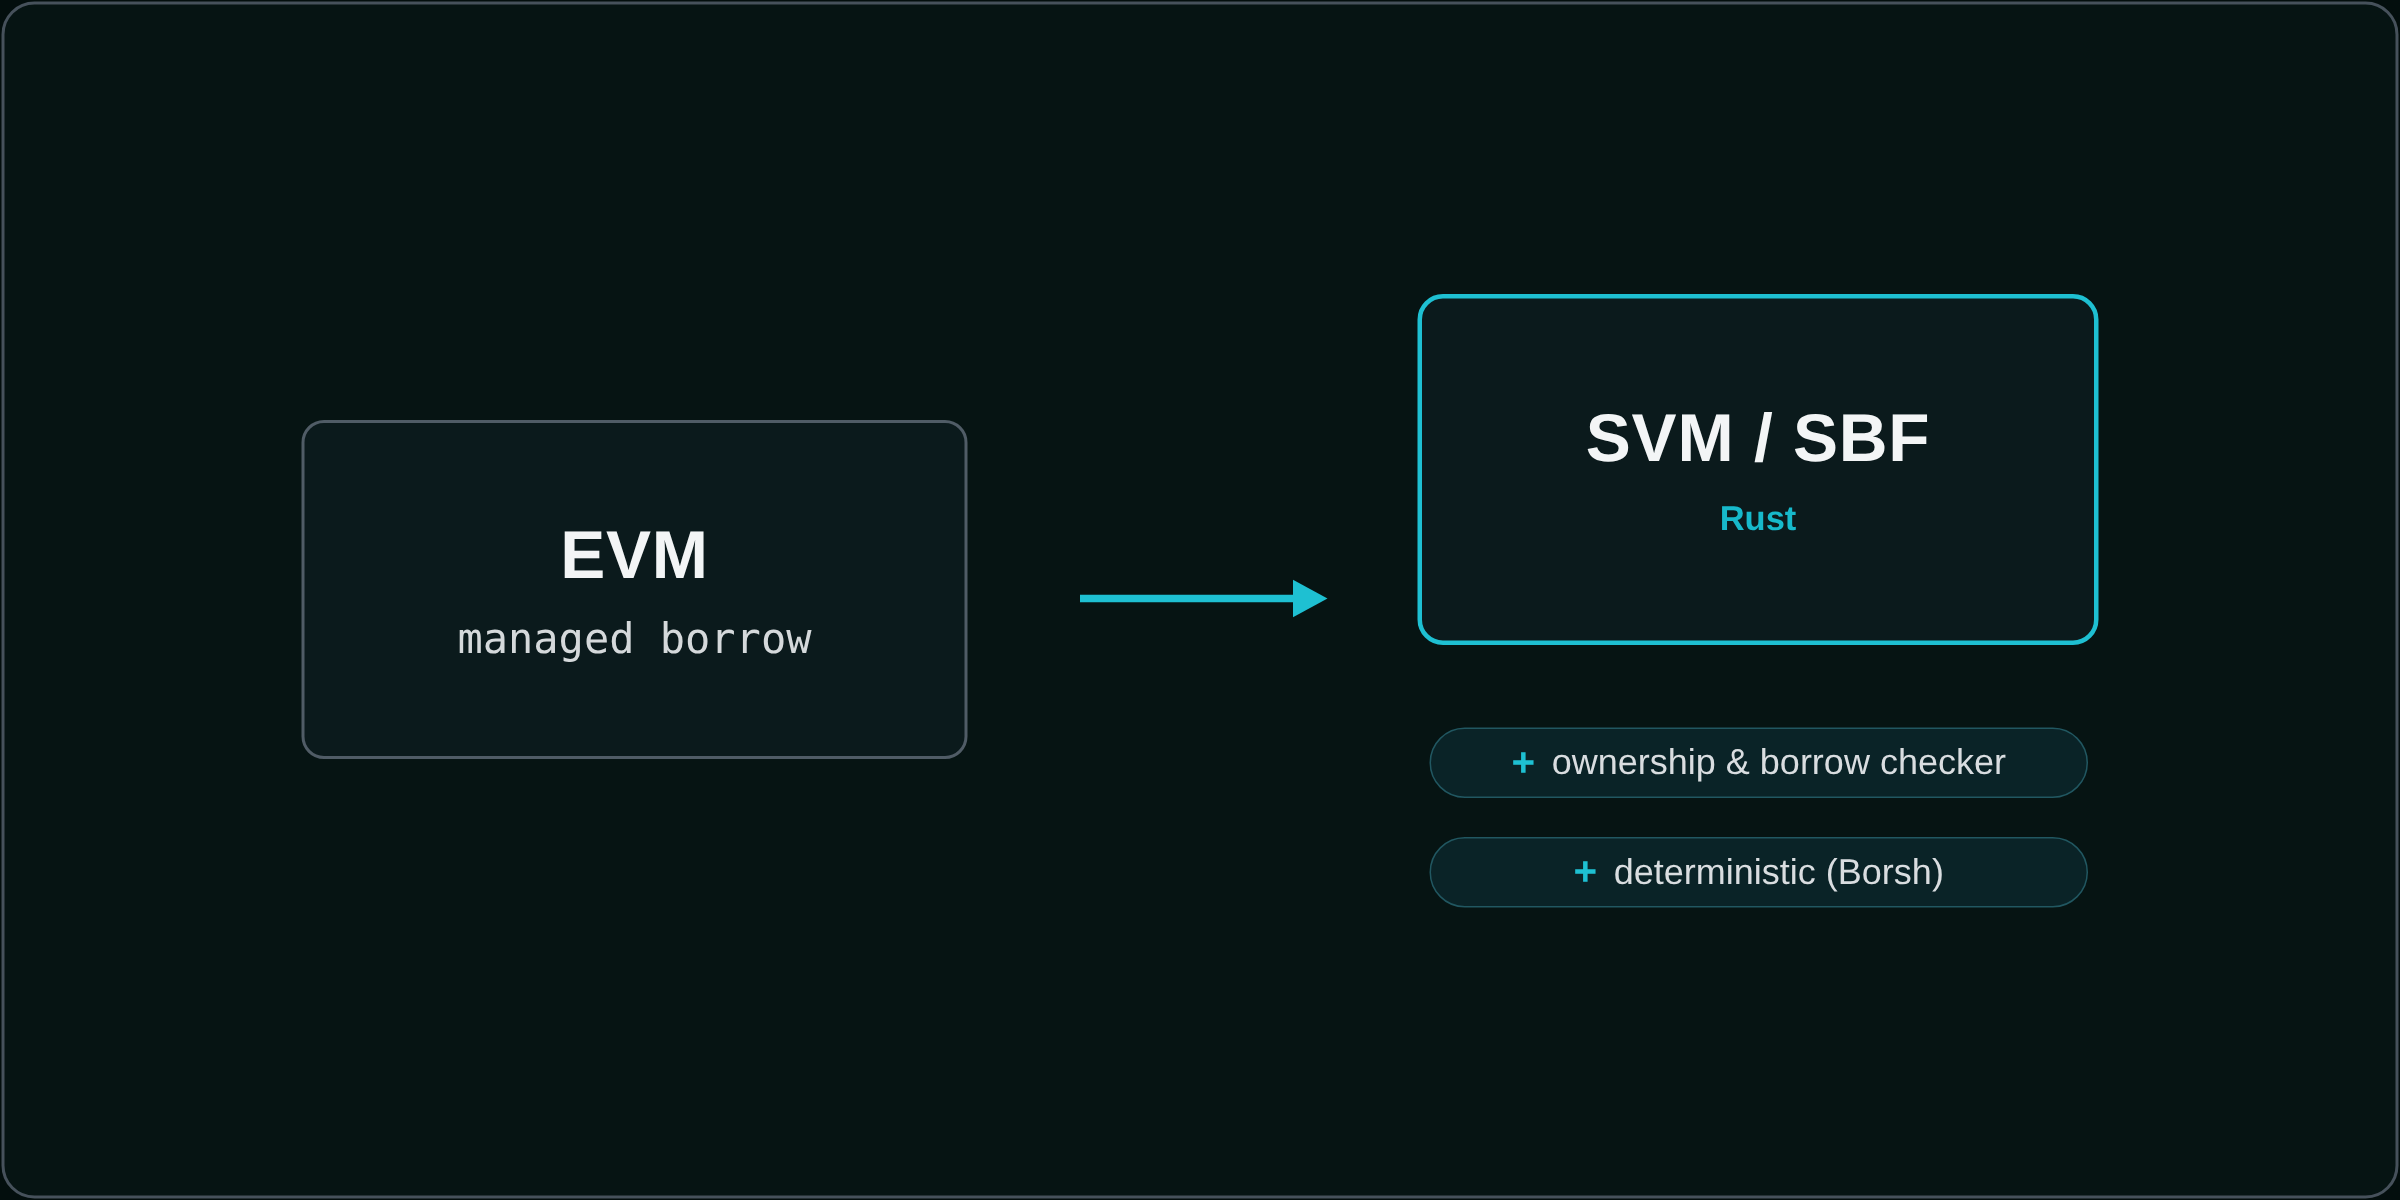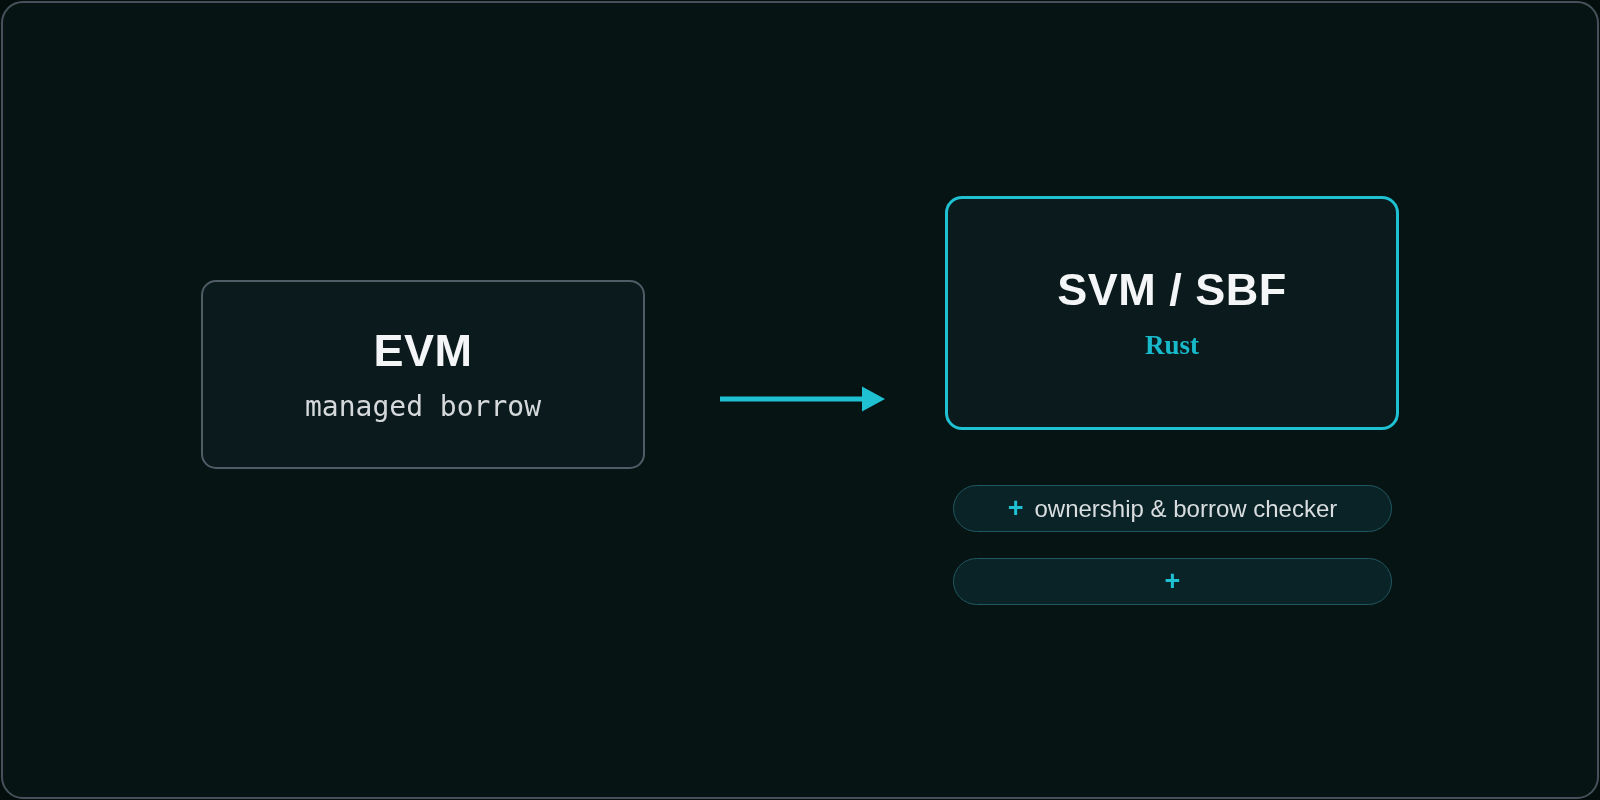--- a/index.html
+++ b/index.html
@@ -37,21 +37,21 @@
     position: absolute;
     background: var(--box-bg);
     display: flex;
     flex-direction: column;
     align-items: center;
     justify-content: center;
     gap: 20px;
   }
   .node-evm {
     left: 201px; top: 280px;
-    width: 444px; height: 189px;
+    width: 444px; height: 226px;
     border: 2.5px solid var(--evm-border);
     border-radius: 15px;
   }
   .node-svm {
     left: 945px; top: 196px;
     width: 454px; height: 234px;
     border: 3.5px solid var(--accent);
     border-radius: 17px;
   }
   .node-title {
@@ -61,22 +61,22 @@
     letter-spacing: 0.5px;
     line-height: 1;
   }
   .node-subtitle-mono {
     font-family: "DejaVu Sans Mono", monospace;
     font-size: 28px;
     color: var(--mono-text);
     line-height: 1;
   }
   .node-subtitle-accent {
-    font-family: Liberation Serif, serif;
-    font-size: 27px;
+    font-family: Liberation Sans, sans-serif;
+    font-size: 23px;
     font-weight: 700;
     color: var(--accent-text);
     line-height: 1;
     text-align: right;
   }
   .flow-arrow {
     position: absolute;
     left: 712px; top: 381px;
     width: 180px; height: 36px;
   }
@@ -127,14 +127,15 @@
     <div class="node-subtitle-accent">Rust</div>
   </div>
 
   <div class="badge badge-1">
     <span class="plus">+</span>
     <span class="label">ownership &amp; borrow checker</span>
   </div>
 
   <div class="badge badge-2">
     <span class="plus">+</span>
+    <span class="label">deterministic (Borsh)</span>
   </div>
 </div>
 
 </body></html>

